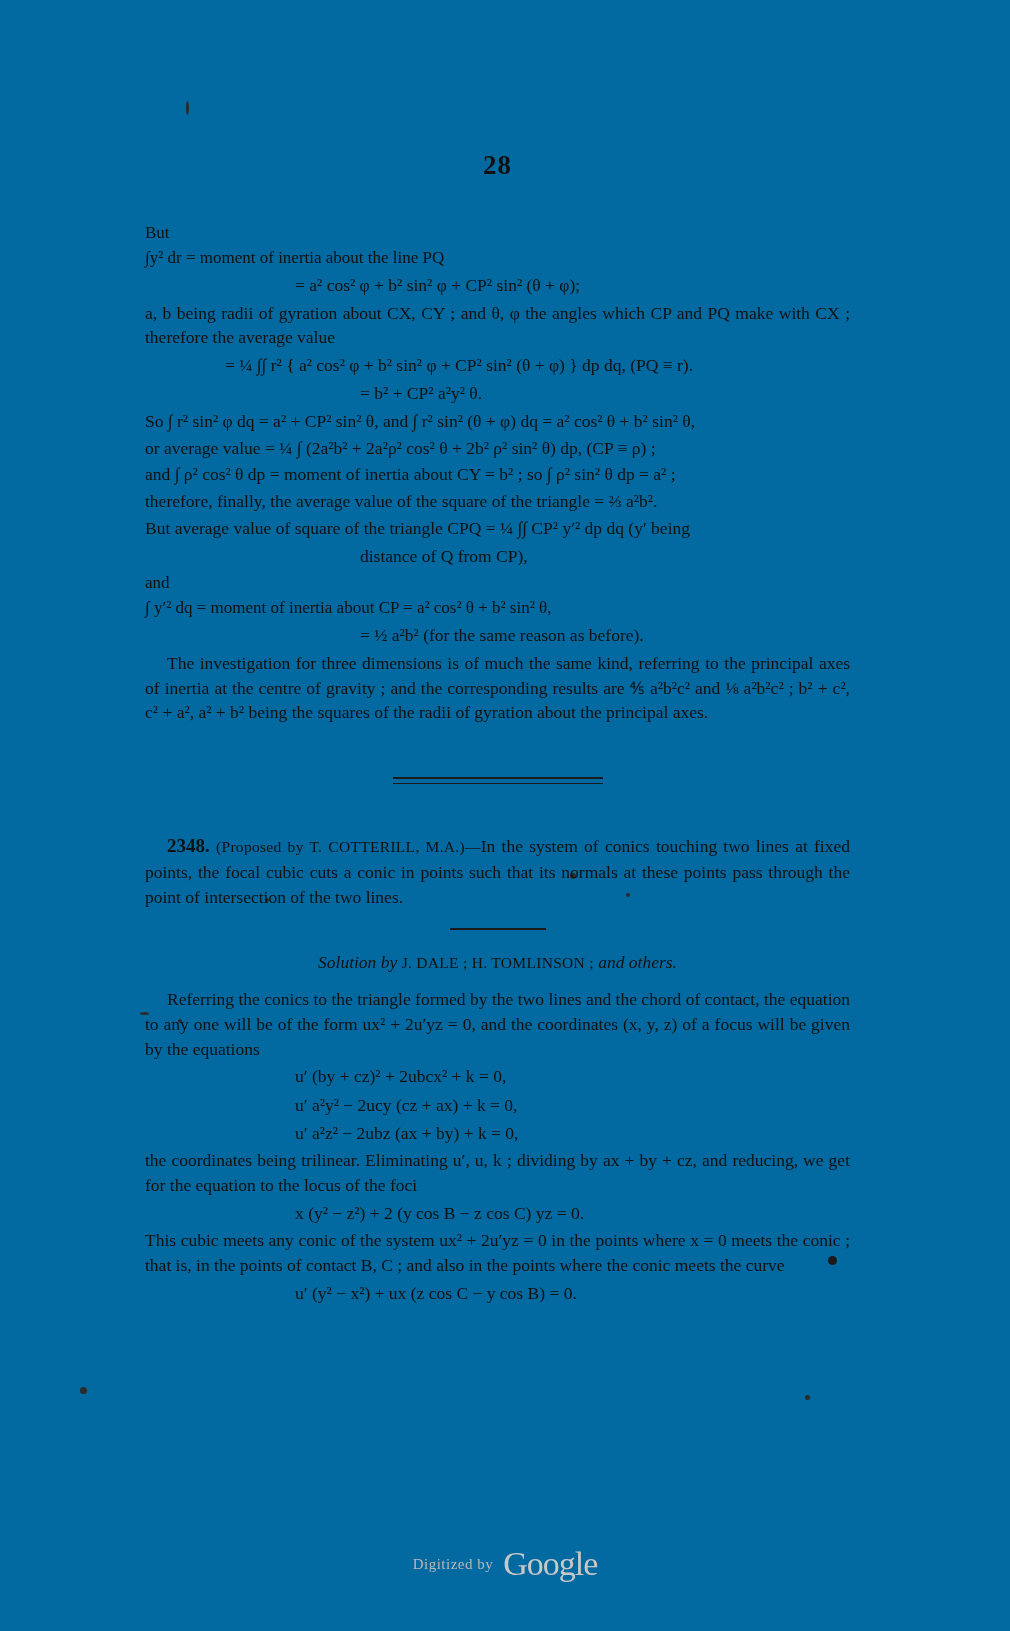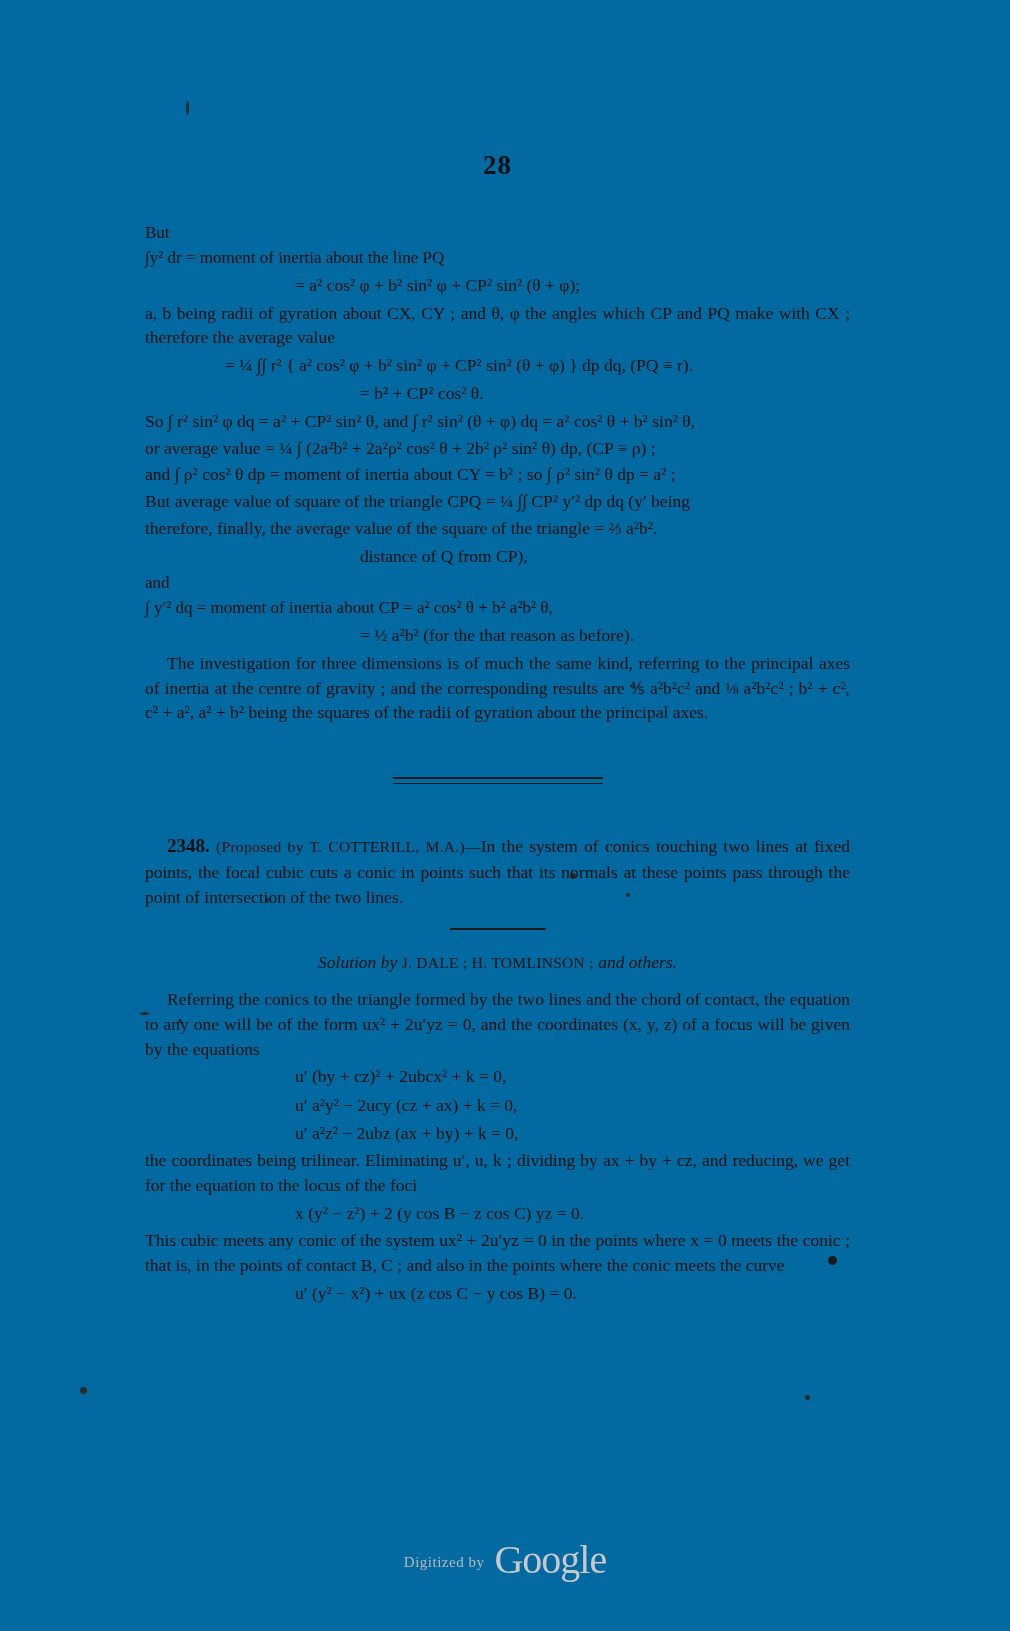--- a/index.html
+++ b/index.html
@@ -113,21 +113,21 @@
     left: 0;
     right: 0;
     bottom: 48px;
     text-align: center;
     color: #b9b9b9;
     font-size: 15px;
     letter-spacing: 0.5px;
   }
   .footer .g {
     font-family: "Liberation Serif", serif;
-    font-size: 40px;
+    font-size: 34px;
     letter-spacing: -1px;
     color: #c8c8c8;
     vertical-align: -6px;
     margin-left: 10px;
   }
   .dot-big {
     position: absolute;
     width: 9px; height: 9px;
     background: #1a1a1a;
     border-radius: 50%;
@@ -157,41 +157,41 @@
       <div class="bdy">∫y² dr = moment of inertia about the line PQ</div>
     </div>
 
     <div class="eq indent2">= a² cos² φ + b² sin² φ + CP² sin² (θ + φ);</div>
 
     <div class="para">a, b being radii of gyration about CX, CY ; and θ, φ the angles which CP and PQ make with CX ; therefore the average value</div>
 
     <div class="eq indent1">= ¼ ∫∫ r² { a² cos² φ + b² sin² φ + CP² sin² (θ + φ) } dp dq, (PQ ≡ r).</div>
 
 
-    <div class="eq indent3">= b² + CP² cos² θ.</div>
+    <div class="eq indent3">= b² + CP² a²y² θ.</div>
 
     <div class="para">So ∫ r² sin² φ dq = a² + CP² sin² θ, and ∫ r² sin² (θ + φ) dq = a² cos² θ + b² sin² θ,</div>
 
     <div class="para">or average value = ¼ ∫ (2a²b² + 2a²ρ² cos² θ + 2b² ρ² sin² θ) dp,  (CP ≡ ρ) ;</div>
 
     <div class="para">and ∫ ρ² cos² θ dp = moment of inertia about CY = b² ;   so ∫ ρ² sin² θ dp = a² ;</div>
 
+    <div class="para">therefore, finally, the average value of the square of the triangle = ⅔ a²b².</div>
+
     <div class="para">But average value of square of the triangle CPQ = ¼ ∫∫ CP² y′² dp dq  (y′ being</div>
-
-    <div class="para">therefore, finally, the average value of the square of the triangle = ⅔ a²b².</div>
 
     <div class="eq indent3">distance of Q from CP),</div>
 
     <div class="row">
       <div class="lbl">and</div>
-      <div class="bdy">∫ y′² dq = moment of inertia about CP = a² cos² θ + b² a²b² θ,</div>
-    </div>
-
-
-    <div class="eq indent3">= ½ a²b² (for the that reason as before).</div>
+      <div class="bdy">∫ y′² dq = moment of inertia about CP = a² cos² θ + b² sin² θ,</div>
+    </div>
+
+
+    <div class="eq indent3">= ½ a²b² (for the same reason as before).</div>
 
     <div class="para indent">The investigation for three dimensions is of much the same kind, referring to the principal axes of inertia at the centre of gravity ; and the corresponding results are ⅘ a²b²c² and ⅛ a²b²c² ; b² + c², c² + a², a² + b² being the squares of the radii of gyration about the principal axes.</div>
 
     <div class="rule-block">
       <div class="r1"></div>
       <div class="r2"></div>
     </div>
 
     <div class="problem">
       <span class="num">2348.</span>

